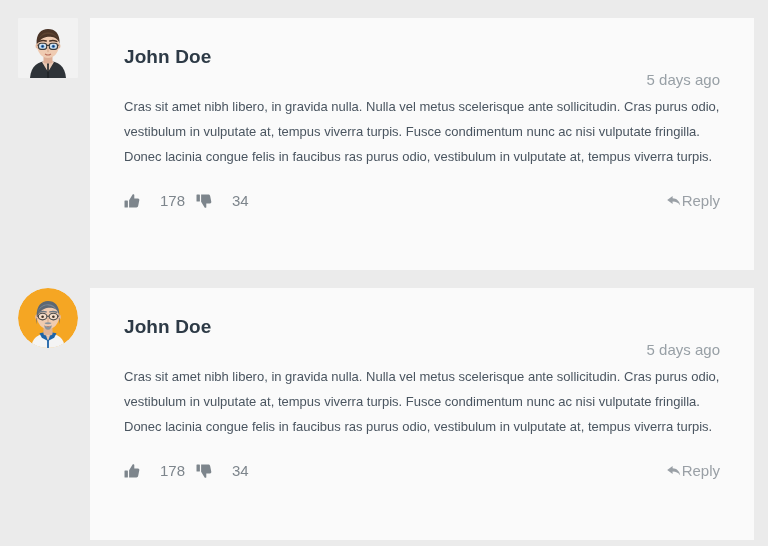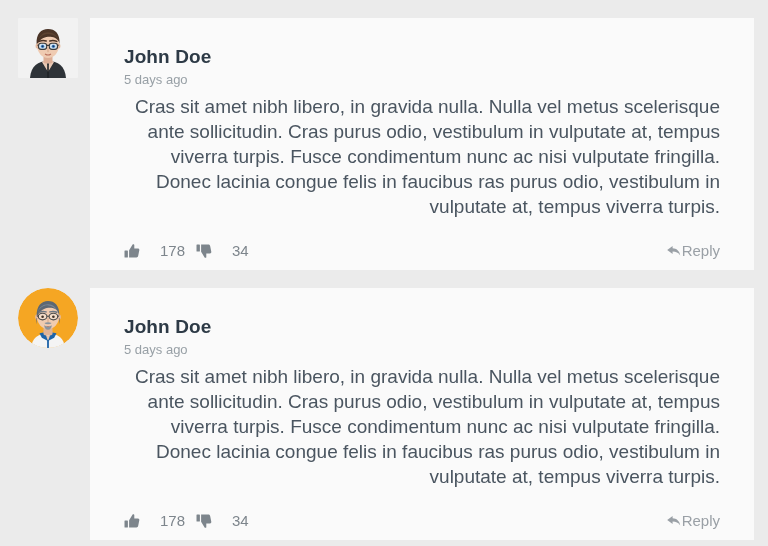--- a/index.html
+++ b/index.html
@@ -61,33 +61,33 @@
   .author {
     font-size: 19px;
     font-weight: bold;
     color: #2d3a46;
     line-height: 22px;
     margin: 0 0 4px 0;
     letter-spacing: 0.1px;
   }
 
   .timestamp {
-    font-size: 13px;
+    font-size: 15px;
     color: #98a0a6;
     line-height: 16px;
     margin: 0 0 6px 0;
+    text-align: right;
   }
 
   .body-text {
-    font-size: 19px;
+    font-size: 13px;
     color: #4a5560;
     line-height: 25px;
     margin: 0;
     max-width: 600px;
-    text-align: right;
   }
 
   .footer {
     position: relative;
     margin-top: 22px;
     height: 22px;
   }
 
   .reactions {
     position: absolute;

